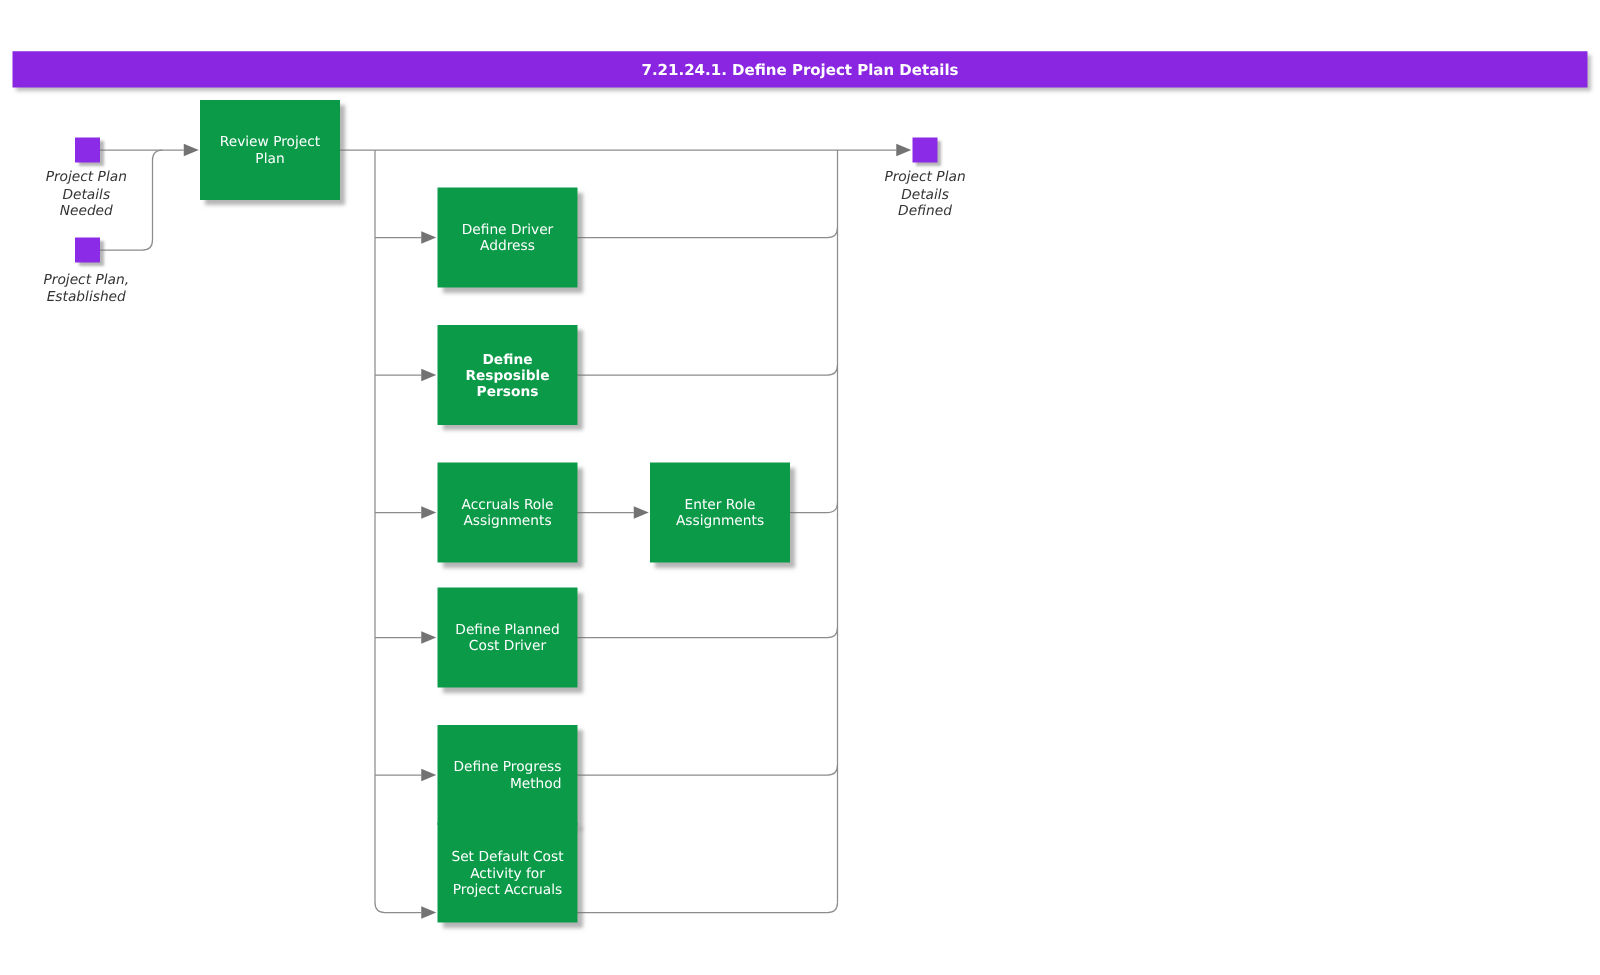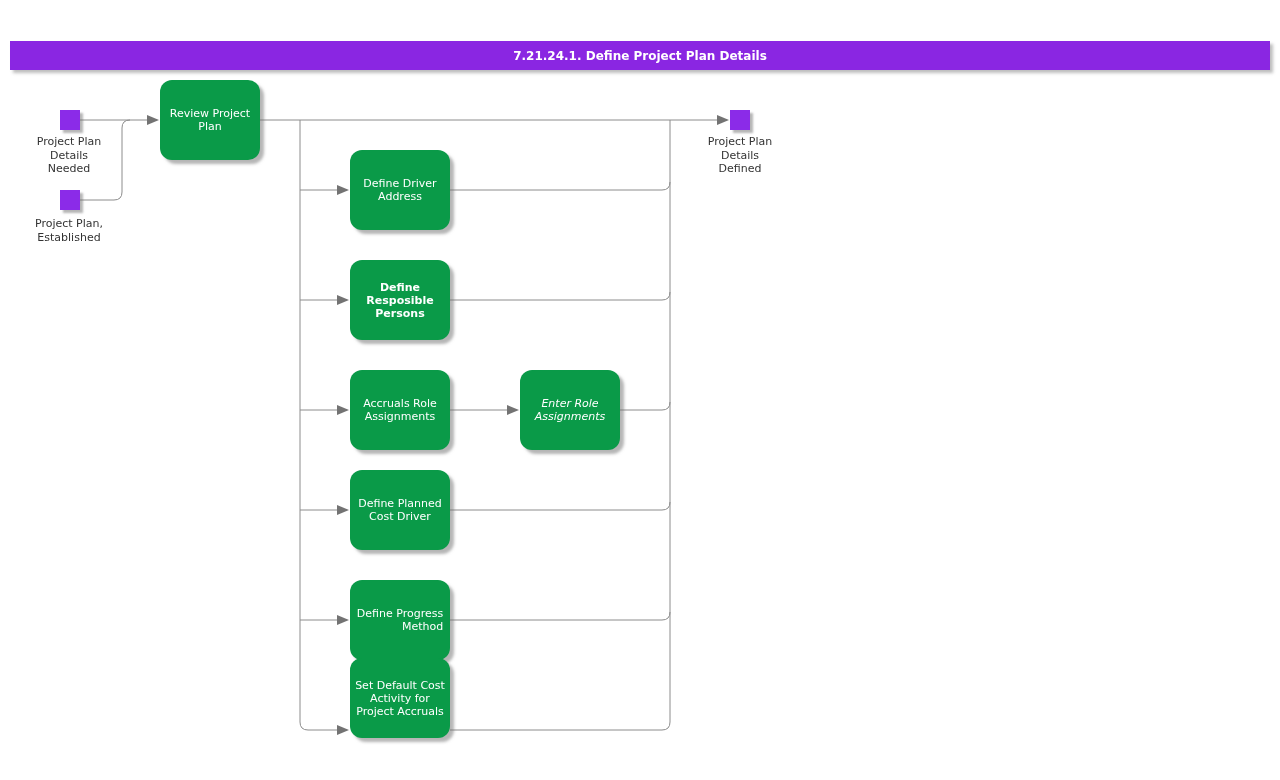--- a/index.html
+++ b/index.html
@@ -16,42 +16,43 @@
     color:#ffffff;
     font-size:12px; font-weight:bold;
     display:flex; align-items:center; justify-content:center;
     box-shadow:3px 3px 3px rgba(110,110,110,0.45);
     margin-top:30px;
   }
   svg.connectors { position:absolute; left:0; top:0; z-index:1; }
   svg.connectors path { stroke:#8c8c8c; stroke-width:1; fill:none; }
   svg.connectors polygon { fill:#737373; stroke:none; }
   .activity {
-    position:absolute; width:100px; height:80px; z-index:2;
+    position:absolute; width:112px; height:80px; z-index:2;
     background:#0a9a48;
-    border-radius:12px;
+    border-radius:0;
     color:#ffffff;
     font-size:11px; line-height:13px;
     display:flex; align-items:center; justify-content:center;
     text-align:center;
     white-space:pre-line;
     box-shadow:4px 4px 3px rgba(110,110,110,0.5);
     cursor:pointer;
   }
   .event-square {
     position:absolute; width:20px; height:20px; z-index:2;
     background:#8b2be8;
     box-shadow:3px 3px 2px rgba(110,110,110,0.5);
   }
   .event-label {
     position:absolute; width:130px; z-index:2;
     font-size:11px; line-height:13.5px;
     color:#333333;
     text-align:center;
     white-space:pre-line;
+    font-style:italic;
   }
 </style>
 </head>
 <body>
 
 <div class="titlebar">7.21.24.1. Define Project Plan Details</div>
 
 <svg class="connectors" width="1280" height="780">
 
   <path d="M80,120 H147"></path>
@@ -105,21 +106,21 @@
 
 <div class="activity" style="left:160px; top:80px;">Review Project
 Plan</div>
 <div class="activity" style="left:350px; top:150px;">Define Driver
 Address</div>
 <div class="activity" style="left:350px; top:260px;font-weight:bold;">Define
 Resposible
 Persons</div>
 <div class="activity" style="left:350px; top:370px;">Accruals Role
 Assignments</div>
-<div class="activity" style="left:520px; top:370px;font-style:italic;">Enter Role
+<div class="activity" style="left:520px; top:370px;">Enter Role
 Assignments</div>
 <div class="activity" style="left:350px; top:470px;">Define Planned
 Cost Driver</div>
 <div class="activity" style="left:350px; top:580px;text-align:right;">Define Progress
 Method</div>
 <div class="activity" style="left:350px; top:658px;">Set Default Cost
 Activity for
 Project Accruals</div>
 
 </body></html>

